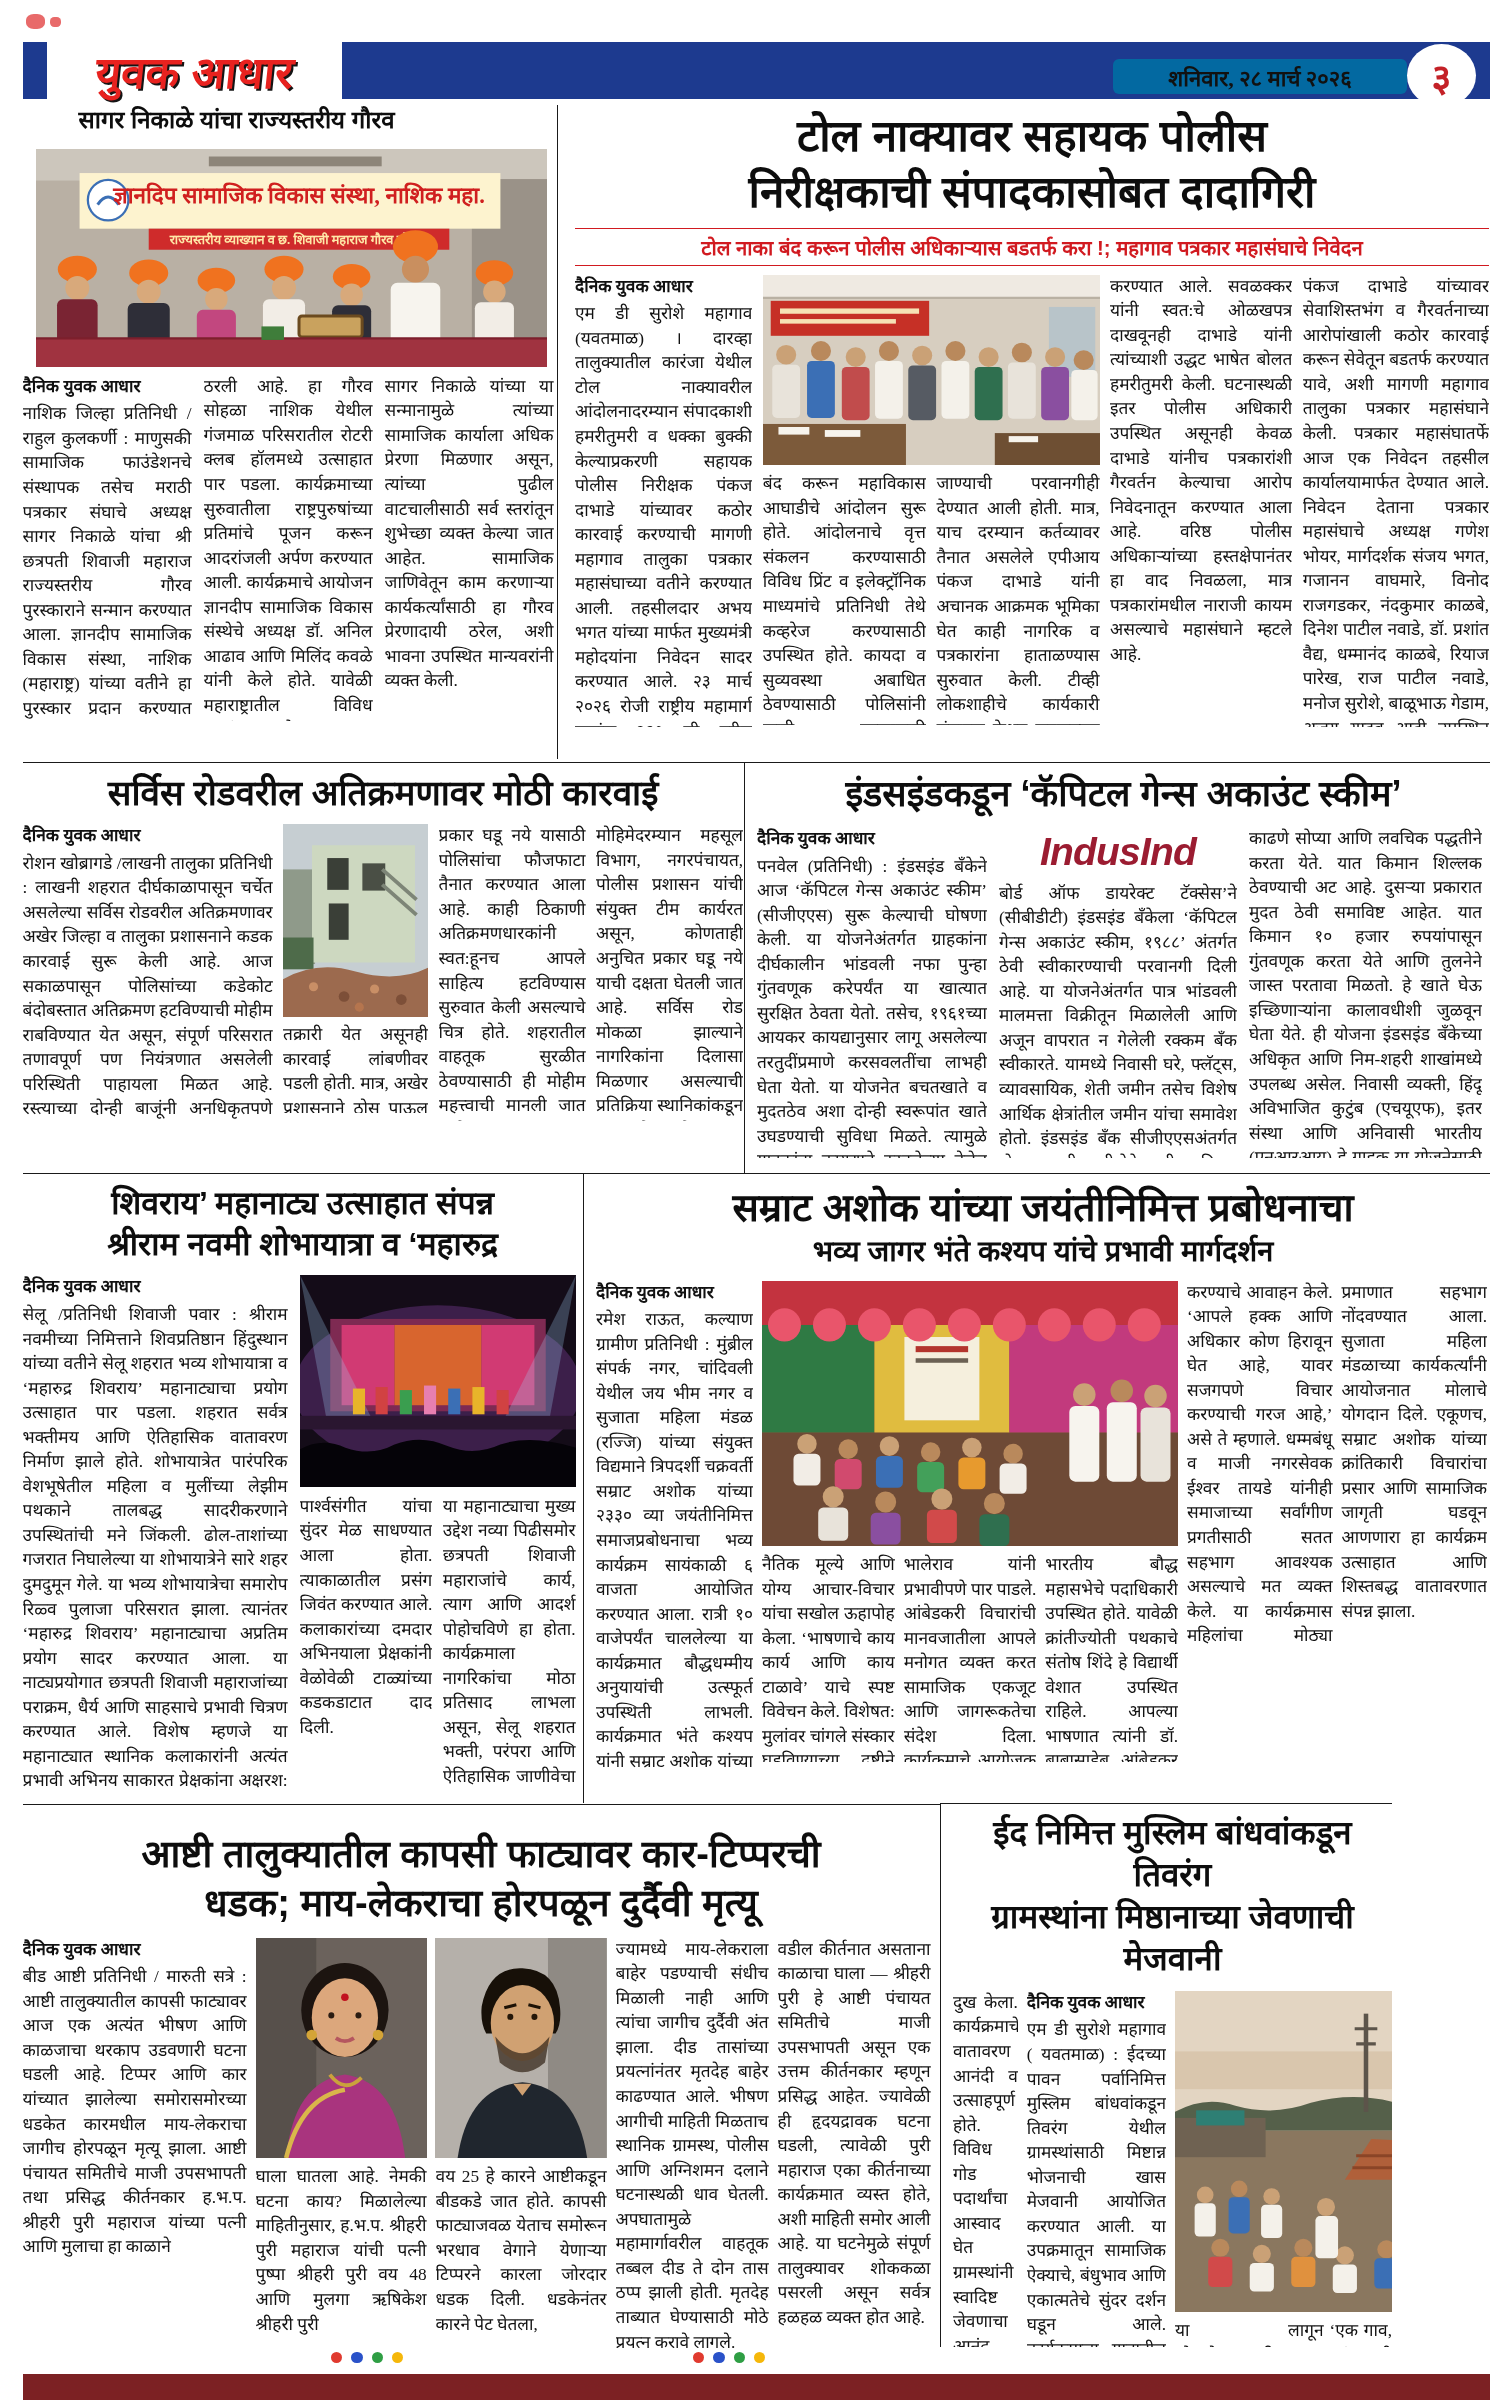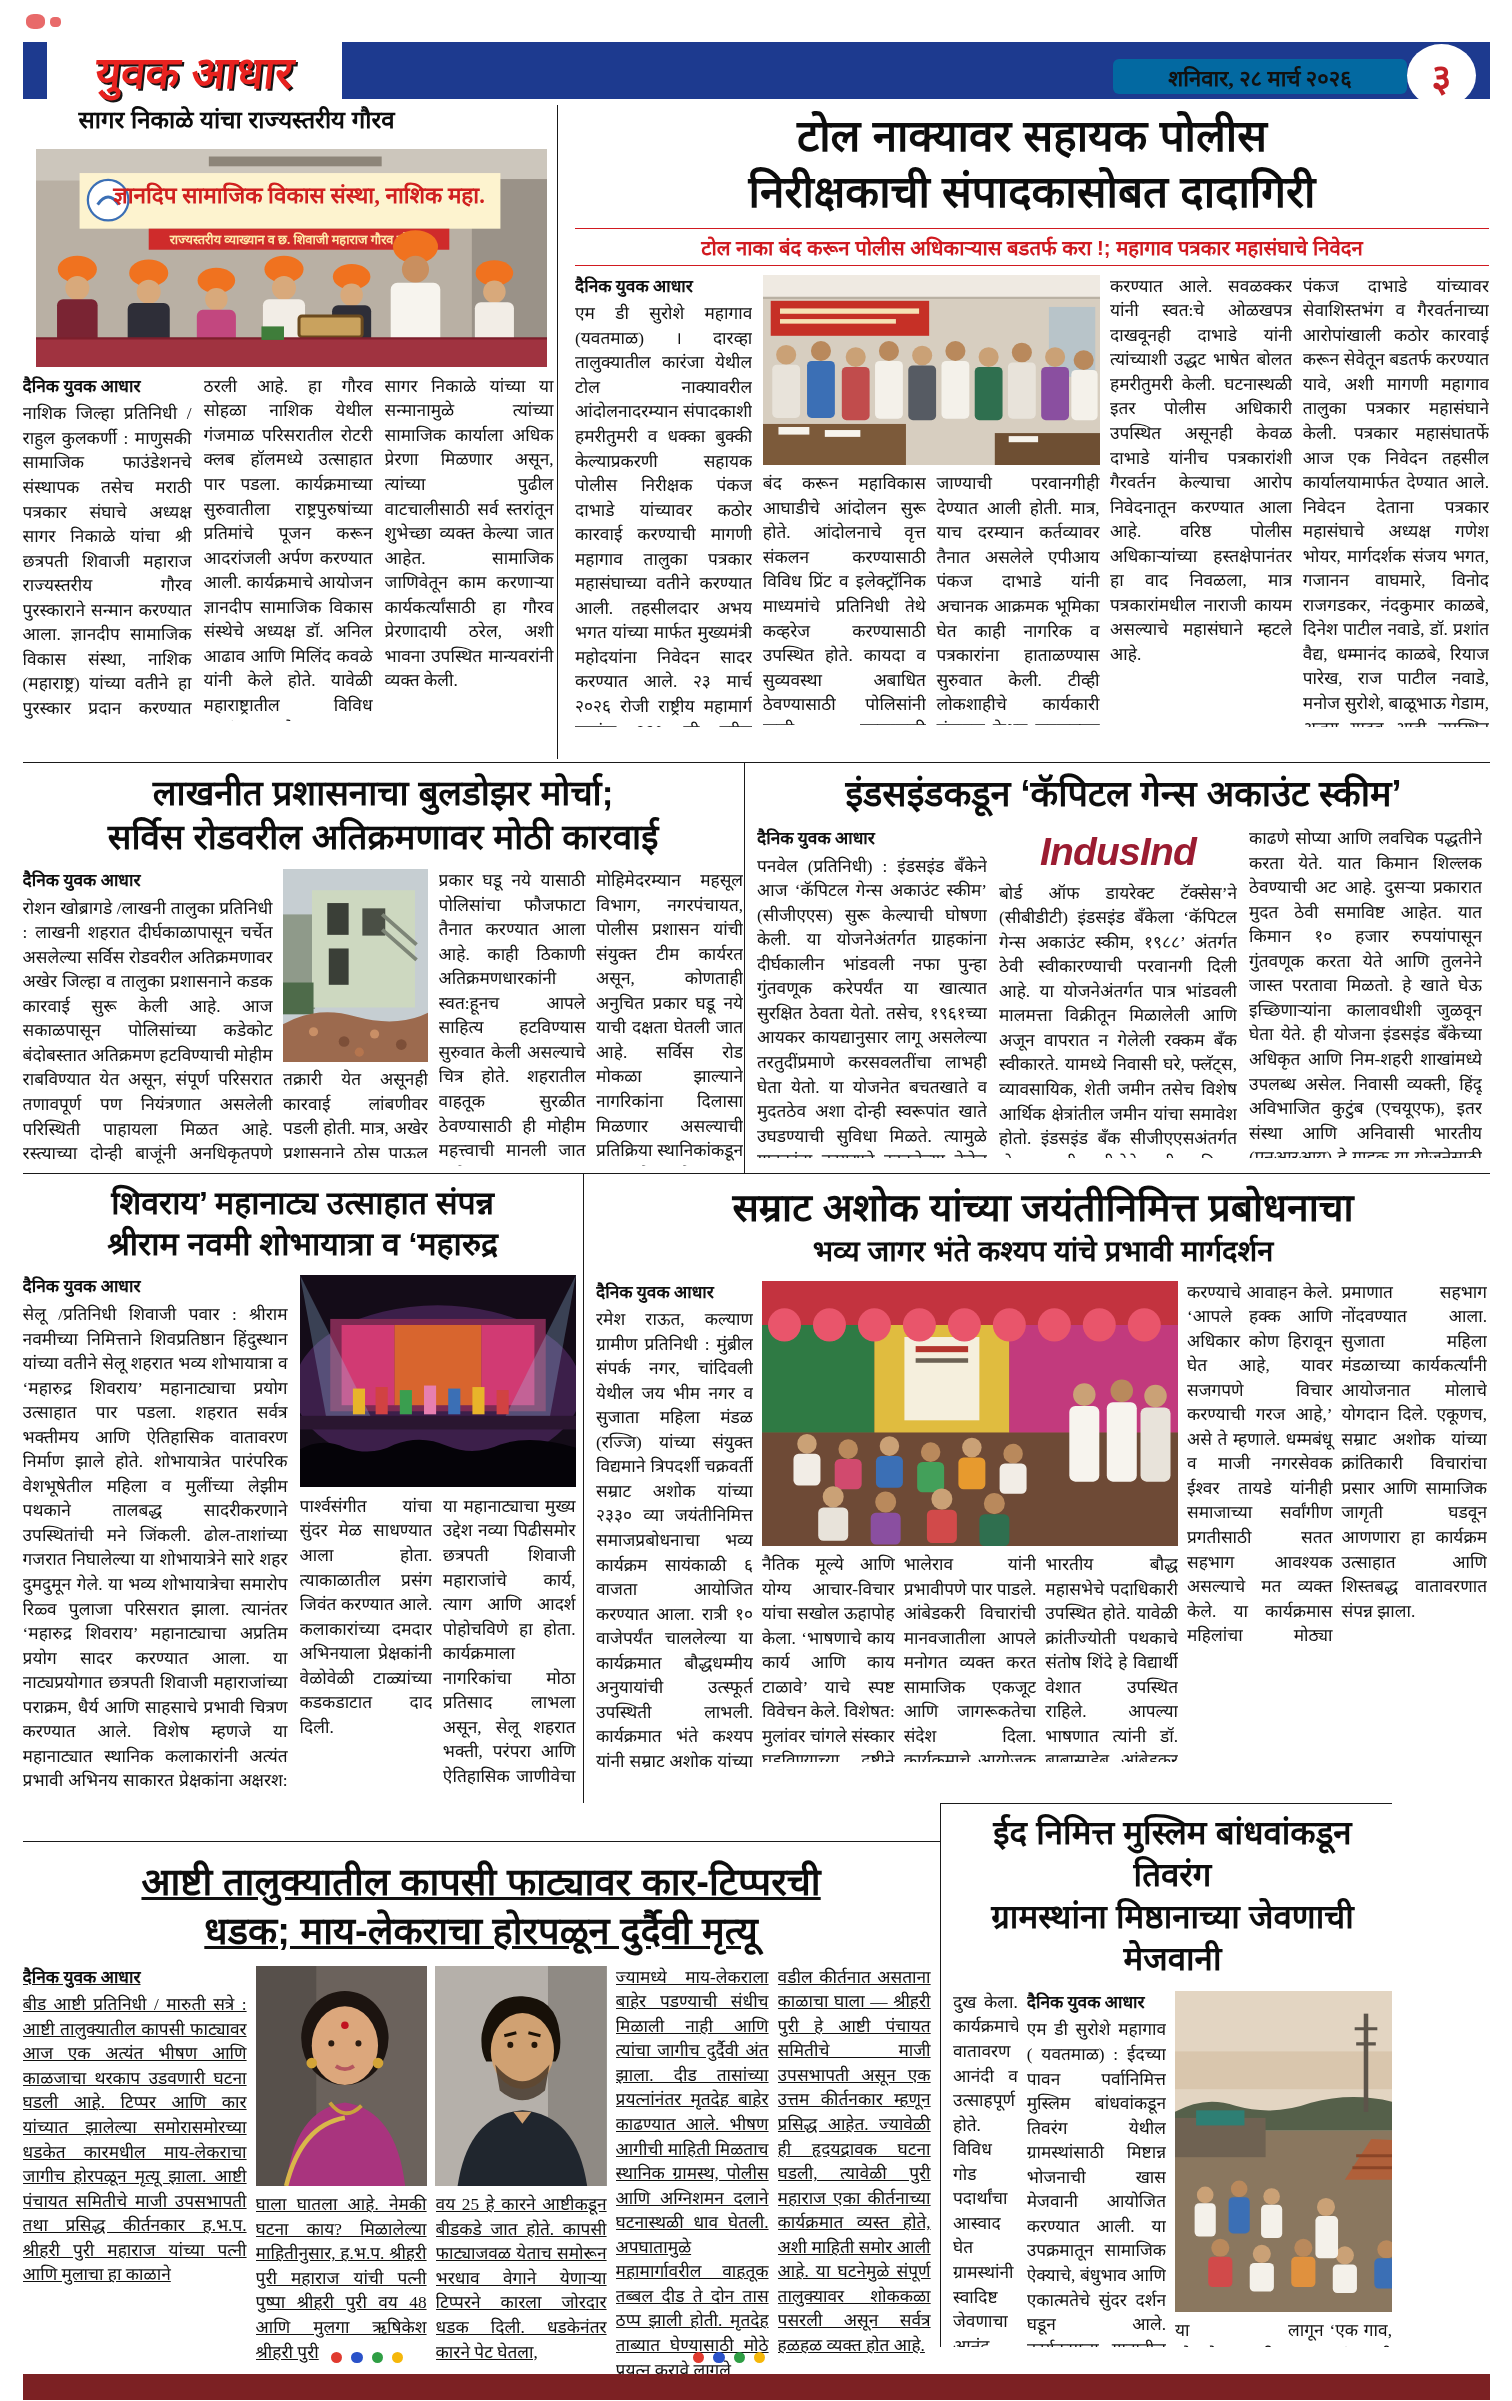--- a/index.html
+++ b/index.html
@@ -172,21 +172,20 @@
       <div class="col" style="width:184px;">
         <p>करण्यात आले. सवळक्कर यांनी स्वत:चे ओळखपत्र दाखवूनही दाभाडे यांनी त्यांच्याशी उद्धट भाषेत बोलत हमरीतुमरी केली. घटनास्थळी इतर पोलीस अधिकारी उपस्थित असूनही केवळ दाभाडे यांनीच पत्रकारांशी गैरवर्तन केल्याचा आरोप निवेदनातून करण्यात आला आहे. वरिष्ठ पोलीस अधिकाऱ्यांच्या हस्तक्षेपानंतर हा वाद निवळला, मात्र पत्रकारांमधील नाराजी कायम असल्याचे महासंघाने म्हटले आहे.</p>
       </div>
       <div class="col" style="width:188px;">
         <p>पंकज दाभाडे यांच्यावर सेवाशिस्तभंग व गैरवर्तनाच्या आरोपांखाली कठोर कारवाई करून सेवेतून बडतर्फ करण्यात यावे, अशी मागणी महागाव तालुका पत्रकार महासंघाने केली. पत्रकार महासंघातर्फे आज एक निवेदन तहसील कार्यालयामार्फत देण्यात आले. निवेदन देताना पत्रकार महासंघाचे अध्यक्ष गणेश भोयर, मार्गदर्शक संजय भगत, गजानन वाघमारे, विनोद राजगडकर, नंदकुमार काळबे, दिनेश पाटील नवाडे, डॉ. प्रशांत वैद्य, धम्मानंद काळबे, रियाज पारेख, राज पाटील नवाडे, मनोज सुरोशे, बाळूभाऊ गेडाम, अजय यादव आदी उपस्थित होते.</p>
       </div>
     </div>
   </article>
 
   <article class="tline" style="left:22.6px;top:762px;width:721px;height:411px;padding-top:7.5px;">
-    <h1 class="hd" style="font-size:35px;">लाखनीत प्रशासनाचा बुलडोझर मोर्चा;</h1>
     <h1 class="hd" style="font-size:35px;">सर्विस रोडवरील अतिक्रमणावर मोठी कारवाई</h1>
     <div class="body" style="margin-top:9px;gap:10.5px;height:297px;">
       <div class="col" style="width:250px;">
         <p class="by">दैनिक युवक आधार</p>
         <p>रोशन खोब्रागडे /लाखनी तालुका प्रतिनिधी : लाखनी शहरात दीर्घकाळापासून चर्चेत असलेल्या सर्विस रोडवरील अतिक्रमणावर अखेर जिल्हा व तालुका प्रशासनाने कडक कारवाई सुरू केली आहे. आज सकाळपासून पोलिसांच्या कडेकोट बंदोबस्तात अतिक्रमण हटविण्याची मोहीम राबविण्यात येत असून, संपूर्ण परिसरात तणावपूर्ण पण नियंत्रणात असलेली परिस्थिती पाहायला मिळत आहे. रस्त्याच्या दोन्ही बाजूंनी अनधिकृतपणे उभी राहिलेली दुकाने व शेड्स यांमुळे वाहतुकीस मोठा अडथळा निर्माण होत होता. नागरिकांकडून वारंवार</p>
       </div>
       <div style="width:145px;overflow:hidden;">
         <div class="photo" style="width:145px;height:193px;">
           <svg width="100%" height="100%" viewBox="0 0 190 255" preserveAspectRatio="none">
             <rect width="190" height="255" fill="#c6ced2"></rect>
@@ -353,21 +352,21 @@
             <p>भारतीय बौद्ध महासभेचे पदाधिकारी उपस्थित होते. यावेळी क्रांतीज्योती पथकाचे संतोष शिंदे हे विद्यार्थी वेशात उपस्थित राहिले. आपल्या भाषणात त्यांनी डॉ. बाबासाहेब आंबेडकर यांचे स्वप्न साकार करण्यासाठी समाजाने एकत्रितपणे कार्य</p>
           </div>
         </div>
       </div>
       <div class="col" style="width:300px;column-count:2;column-gap:9px;">
         <p>करण्याचे आवाहन केले. ‘आपले हक्क आणि अधिकार कोण हिरावून घेत आहे, यावर सजगपणे विचार करण्याची गरज आहे,’ असे ते म्हणाले. धम्मबंधू व माजी नगरसेवक ईश्वर तायडे यांनीही समाजाच्या सर्वांगीण प्रगतीसाठी सतत सहभाग आवश्यक असल्याचे मत व्यक्त केले. या कार्यक्रमास महिलांचा मोठ्या प्रमाणात सहभाग नोंदवण्यात आला. सुजाता महिला मंडळाच्या कार्यकर्त्यांनी आयोजनात मोलाचे योगदान दिले. एकूणच, सम्राट अशोक यांच्या क्रांतिकारी विचारांचा प्रसार आणि सामाजिक जागृती घडवून आणणारा हा कार्यक्रम उत्साहात आणि शिस्तबद्ध वातावरणात संपन्न झाला.</p>
       </div>
     </div>
   </article>
 
-  <article class="tline" style="left:22.6px;top:1841px;width:917px;height:544px;padding-top:16px;text-decoration:underline;">
+  <article class="tline" style="left:22.6px;top:1804px;width:917px;height:544px;padding-top:25px;">
     <h1 class="hd" style="font-size:38px;">आष्टी तालुक्यातील कापसी फाट्यावर कार-टिप्परची</h1>
     <h1 class="hd" style="font-size:38px;">धडक; माय-लेकराचा होरपळून दुर्दैवी मृत्यू</h1>
     <div class="body" style="margin-top:10.5px;gap:9px;height:411px;">
       <div class="col" style="width:224px;">
         <p class="by">दैनिक युवक आधार</p>
         <p>बीड आष्टी प्रतिनिधी / मारुती सत्रे : आष्टी तालुक्यातील कापसी फाट्यावर आज एक अत्यंत भीषण आणि काळजाचा थरकाप उडवणारी घटना घडली आहे. टिप्पर आणि कार यांच्यात झालेल्या समोरासमोरच्या धडकेत कारमधील माय-लेकराचा जागीच होरपळून मृत्यू झाला. आष्टी पंचायत समितीचे माजी उपसभापती तथा प्रसिद्ध कीर्तनकार ह.भ.प. श्रीहरी पुरी महाराज यांच्या पत्नी आणि मुलाचा हा काळाने</p>
       </div>
       <div style="width:351px;overflow:hidden;">
         <div style="display:flex;gap:7.5px;">
           <div class="photo" style="width:172px;height:220px;">

